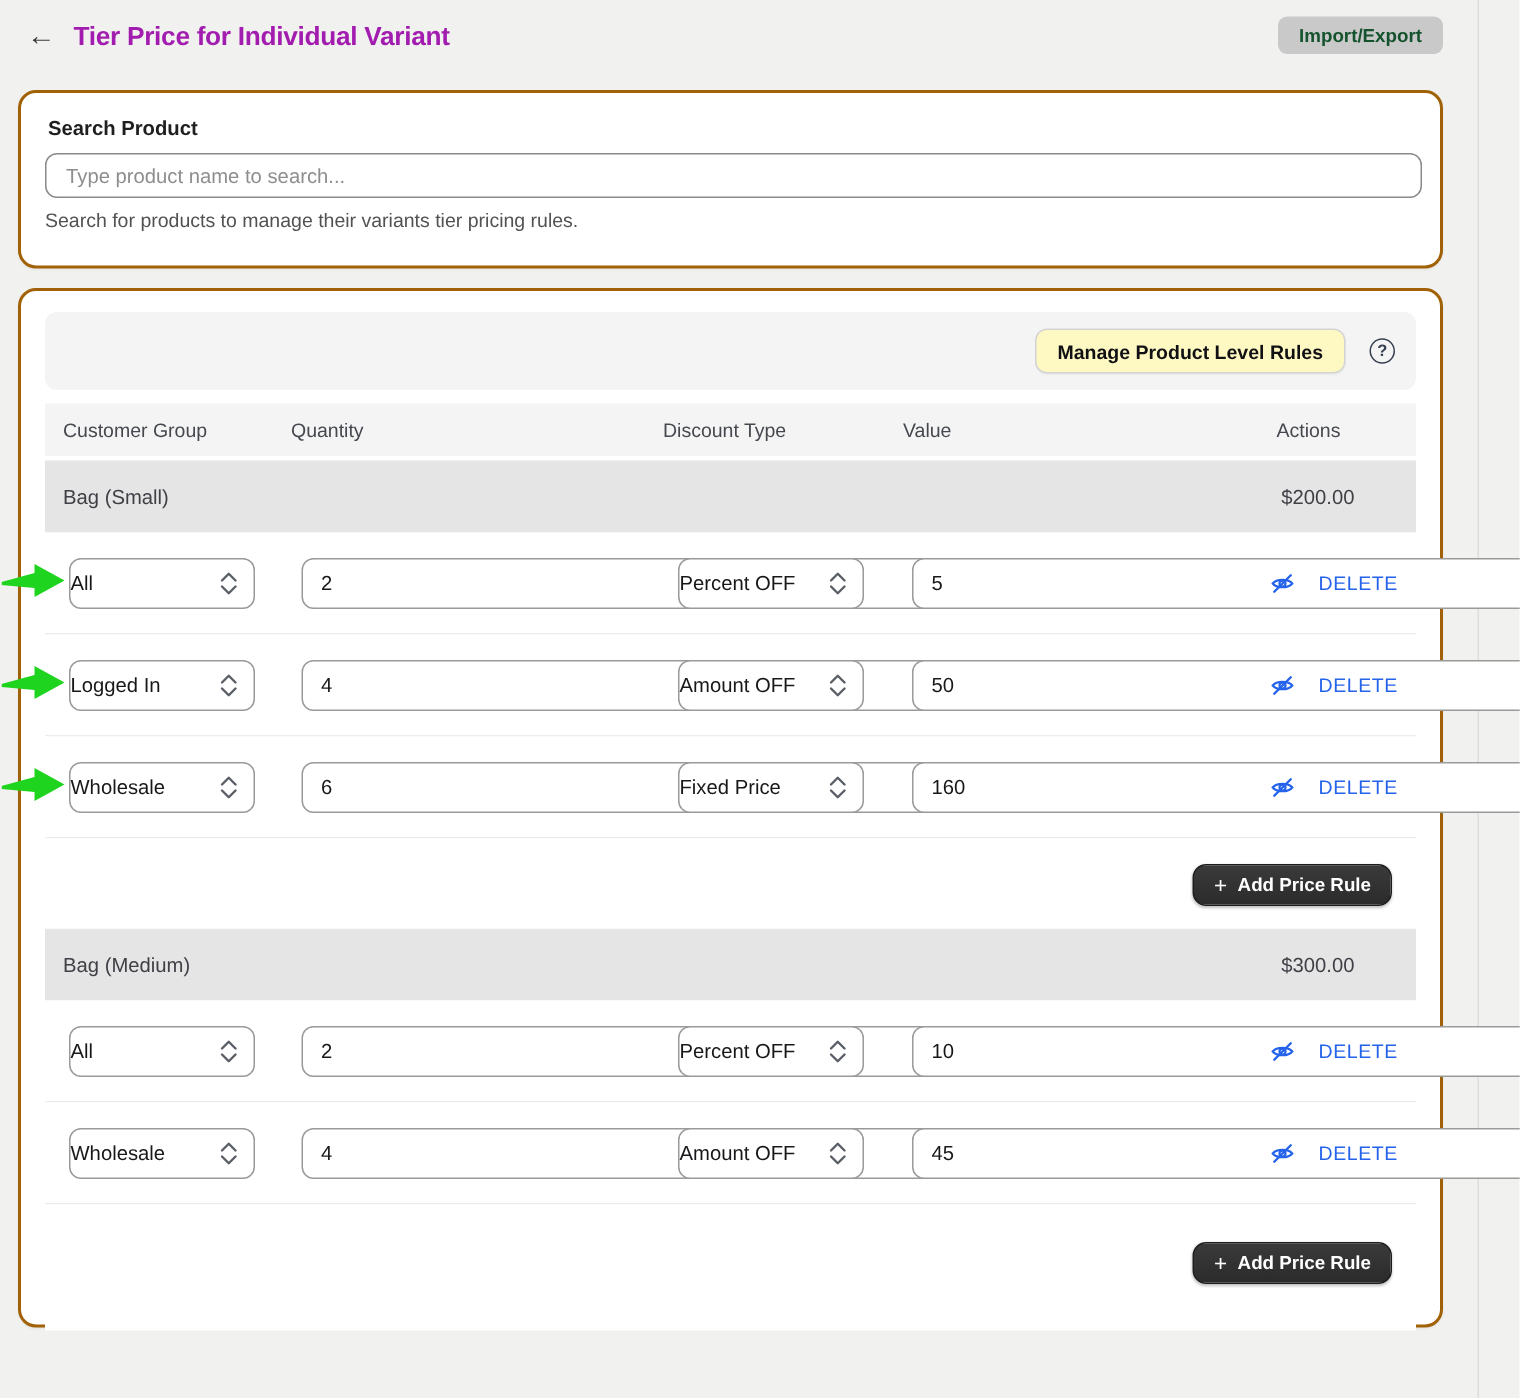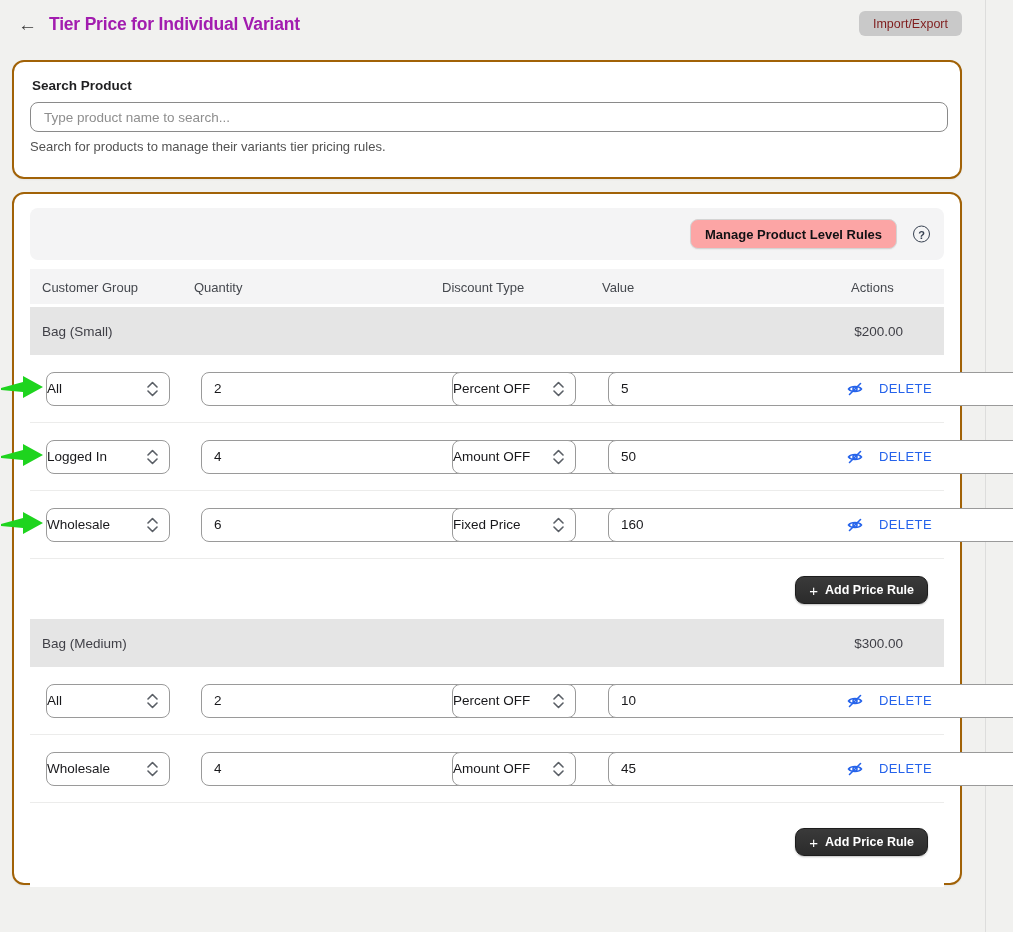--- a/index.html
+++ b/index.html
@@ -18,22 +18,22 @@
     color:#18181b;
   }
   .vline{position:absolute;left:985px;top:0;bottom:0;width:1px;background:#dddddc;}
 
   
   .page-header{position:absolute;top:0;left:0;right:0;height:48px;display:flex;align-items:center;}
   .back-btn{margin-left:18px;font-size:19px;color:#3a3a3a;cursor:pointer;line-height:1;}
   .page-title{margin-left:12px;font-size:17.5px;font-weight:700;color:#a21caf;letter-spacing:-0.2px;text-align:right;}
   .import-btn{
     position:absolute;right:51px;top:11px;height:25px;
-    background:var(--import-gray);color:#7f1d1d;border:none;border-radius:6px;
-    font-family:inherit;font-size:12.5px;font-weight:400;padding:0 14px;cursor:pointer;
+    background:var(--import-gray);color:#14532d;border:none;border-radius:6px;
+    font-family:inherit;font-size:12.5px;font-weight:700;padding:0 14px;cursor:pointer;
   }
 
   .card{
     position:absolute;left:12px;width:950px;background:#fff;
     border:2px solid #a16207;border-radius:12px;
     box-shadow:0 1px 2px rgba(0,0,0,0.05);
   }
   
   .card-search{top:60px;height:119px;padding:16px 16px 0 16px;}
   .search-label{font-size:13.5px;font-weight:700;color:#1f1f21;margin-left:2px;}
@@ -43,21 +43,21 @@
     font-family:inherit;font-size:13.5px;color:#18181b;background:#fff;outline:none;
   }
   .search-input::placeholder{color:#8e8e8e;}
   .search-helper{margin-top:7px;font-size:13px;color:#525252;}
 
   
   .card-rules{top:192px;height:693px;padding:14px 16px 0 16px;}
   .toolbar{position:relative;height:52px;background:#f4f4f5;border-radius:8px;}
   .manage-btn{
     position:absolute;right:47px;top:11px;height:30px;padding:0 14px;
-    background:#fca5a5;border:1px solid #d4d4d4;border-radius:8px;
+    background:#fef9c3;border:1px solid #d4d4d4;border-radius:8px;
     font-family:inherit;font-size:13px;font-weight:600;color:#111114;cursor:pointer;
     box-shadow:0 1px 1px rgba(0,0,0,0.04);
   }
   .help-icon{
     position:absolute;right:14px;top:50%;transform:translateY(-50%);
     width:17px;height:17px;border:1.5px solid #374151;border-radius:50%;
     display:flex;align-items:center;justify-content:center;
     font-size:11px;font-weight:700;color:#374151;cursor:pointer;
   }
 

